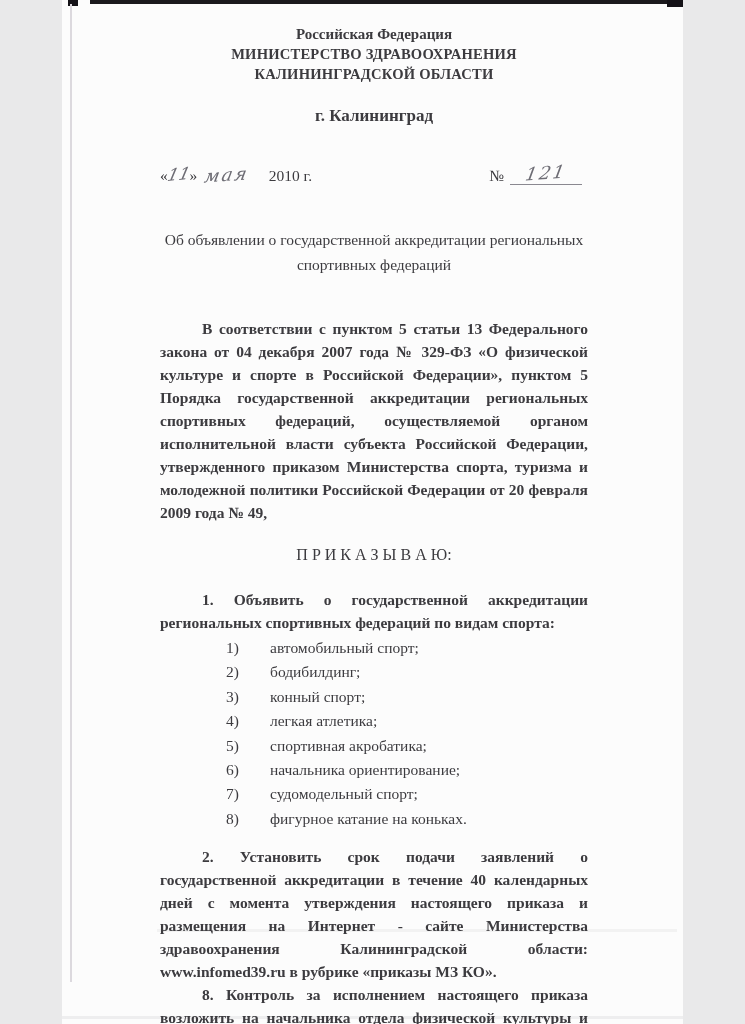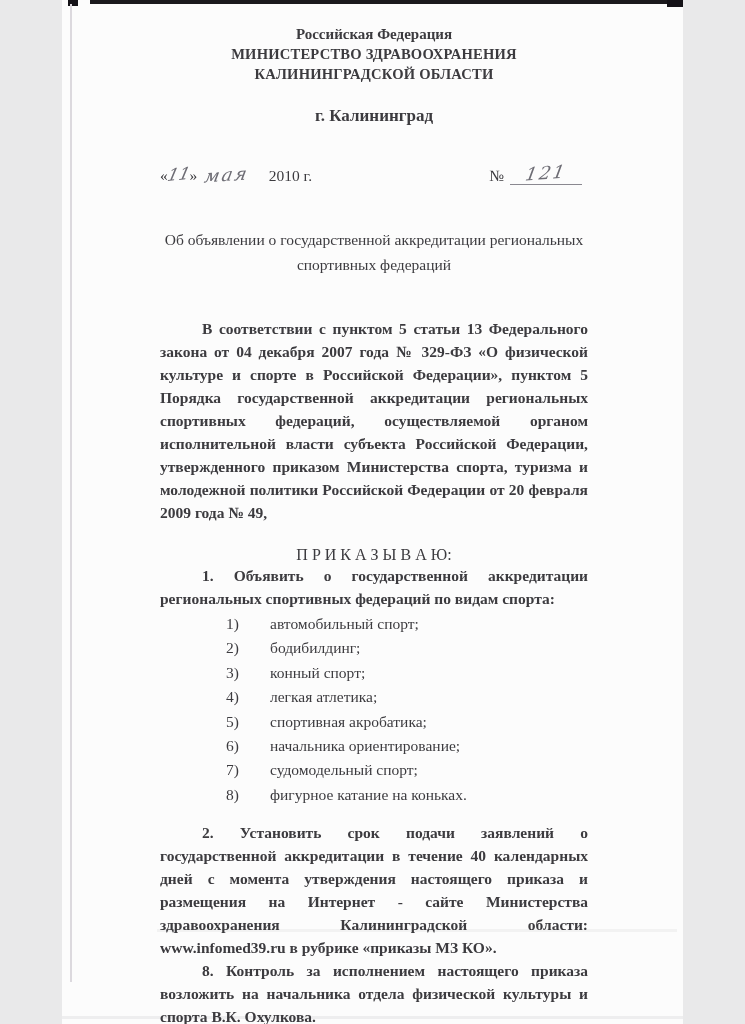--- a/index.html
+++ b/index.html
@@ -26,21 +26,21 @@
   .hand-month { font-size:18px; margin:0 20px 0 8px; letter-spacing:2px; }
   .number-group { display:flex; align-items:flex-end; gap:6px; margin-right:6px; }
   .number-line { display:inline-block; min-width:64px; border-bottom:1.4px solid #8a8890; text-align:center; padding:0 4px 1px 4px; }
   .hand-number { font-size:18px; letter-spacing:2px; }
 
   
   .subject { margin-top:42px; text-align:center; font-size:15.5px; line-height:25px; }
   .preamble { margin-top:40px; }
   .para { text-align:justify; text-indent:42px; font-size:15.5px; line-height:23px;font-weight:bold; }
   .order-word { margin-top:22px; text-align:center; font-size:16px; }
-  .item1 { }
+  .item1 { margin-top:24px; }
 
   .sports { margin-top:2px; }
   .sport-row { display:flex; font-size:15.5px; line-height:24.4px; }
   .sport-num { width:44px; margin-left:66px; flex:0 0 auto; }
 
   .item2 { margin-top:14px; }
 
   
   .sig-row { margin-top:46px; margin-right:-18px; display:flex; align-items:center; font-size:15.5px; }
   .sig-svg { margin-left:auto; margin-right:28px; margin-top:-14px; flex:0 0 auto; }

